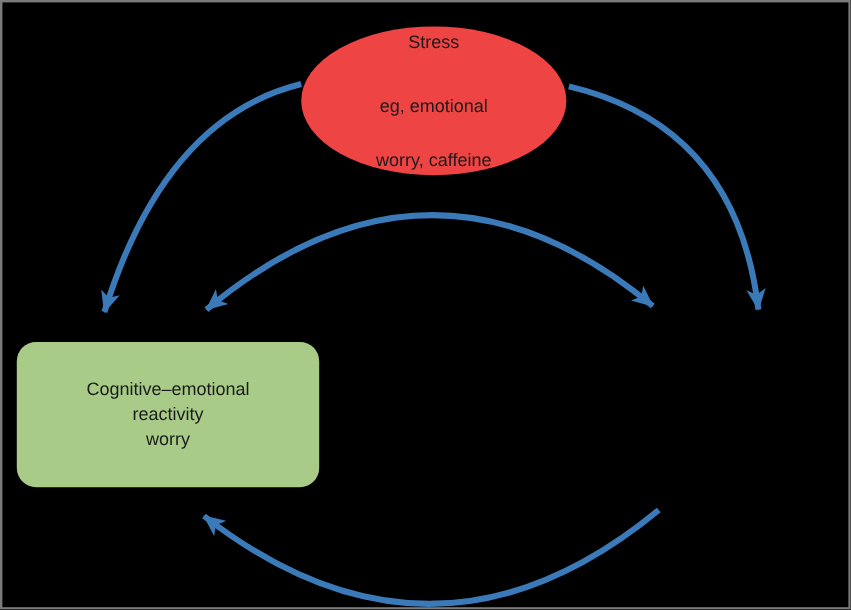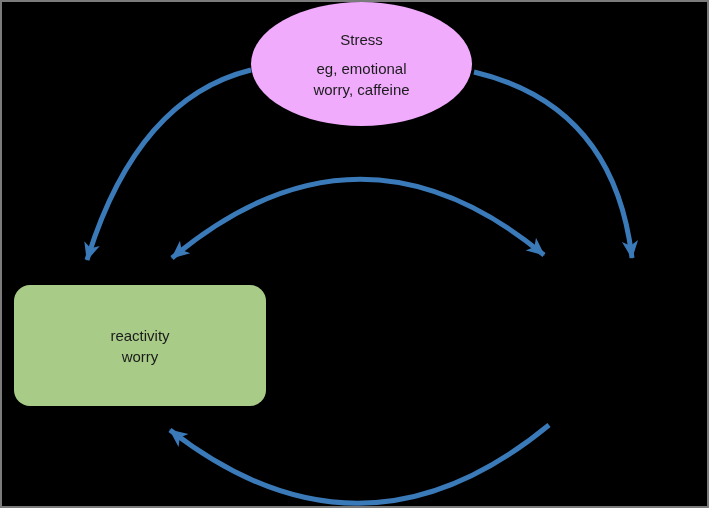--- a/index.html
+++ b/index.html
@@ -30,24 +30,25 @@
     justify-content: center;
     text-align: center;
     color: #1b1b1b;
     font-size: 15px;
     line-height: 21px;
   }
   .node .ln { display: block; white-space: nowrap; }
   .node .ln.gap { margin-top: 8px; }
 
   .node-stress {
-    left: 249px; top: 0;
+    left: 249px; top: 20px;
     width: 221px; height: 124px;
-    background: #f0abfc;
+    background: #ef4444;
     border-radius: 50%;
+    gap: 24px;
   }
 
   .node-box {
     background: #a8cc88;
     border-radius: 16px;
   }
   .node-cognitive {
     left: 12px; top: 283px;
     width: 252px; height: 121px;
   }
@@ -77,18 +78,19 @@
     <path d="M 547 423 Q 360 577 168 428" fill="none" stroke-width="5" marker-end="url(#ah)" stroke="#3b7ab9"></path>
   </svg>
 
   <div class="node node-stress">
     <span class="ln">Stress</span>
     <span class="ln gap">eg, emotional</span>
     <span class="ln">worry, caffeine</span>
   </div>
 
   <div class="node node-box node-cognitive">
+    <span class="ln">Cognitive–emotional</span>
     <span class="ln">reactivity</span>
     <span class="ln">worry</span>
   </div>
 
 
 </div>
 
 </body></html>

